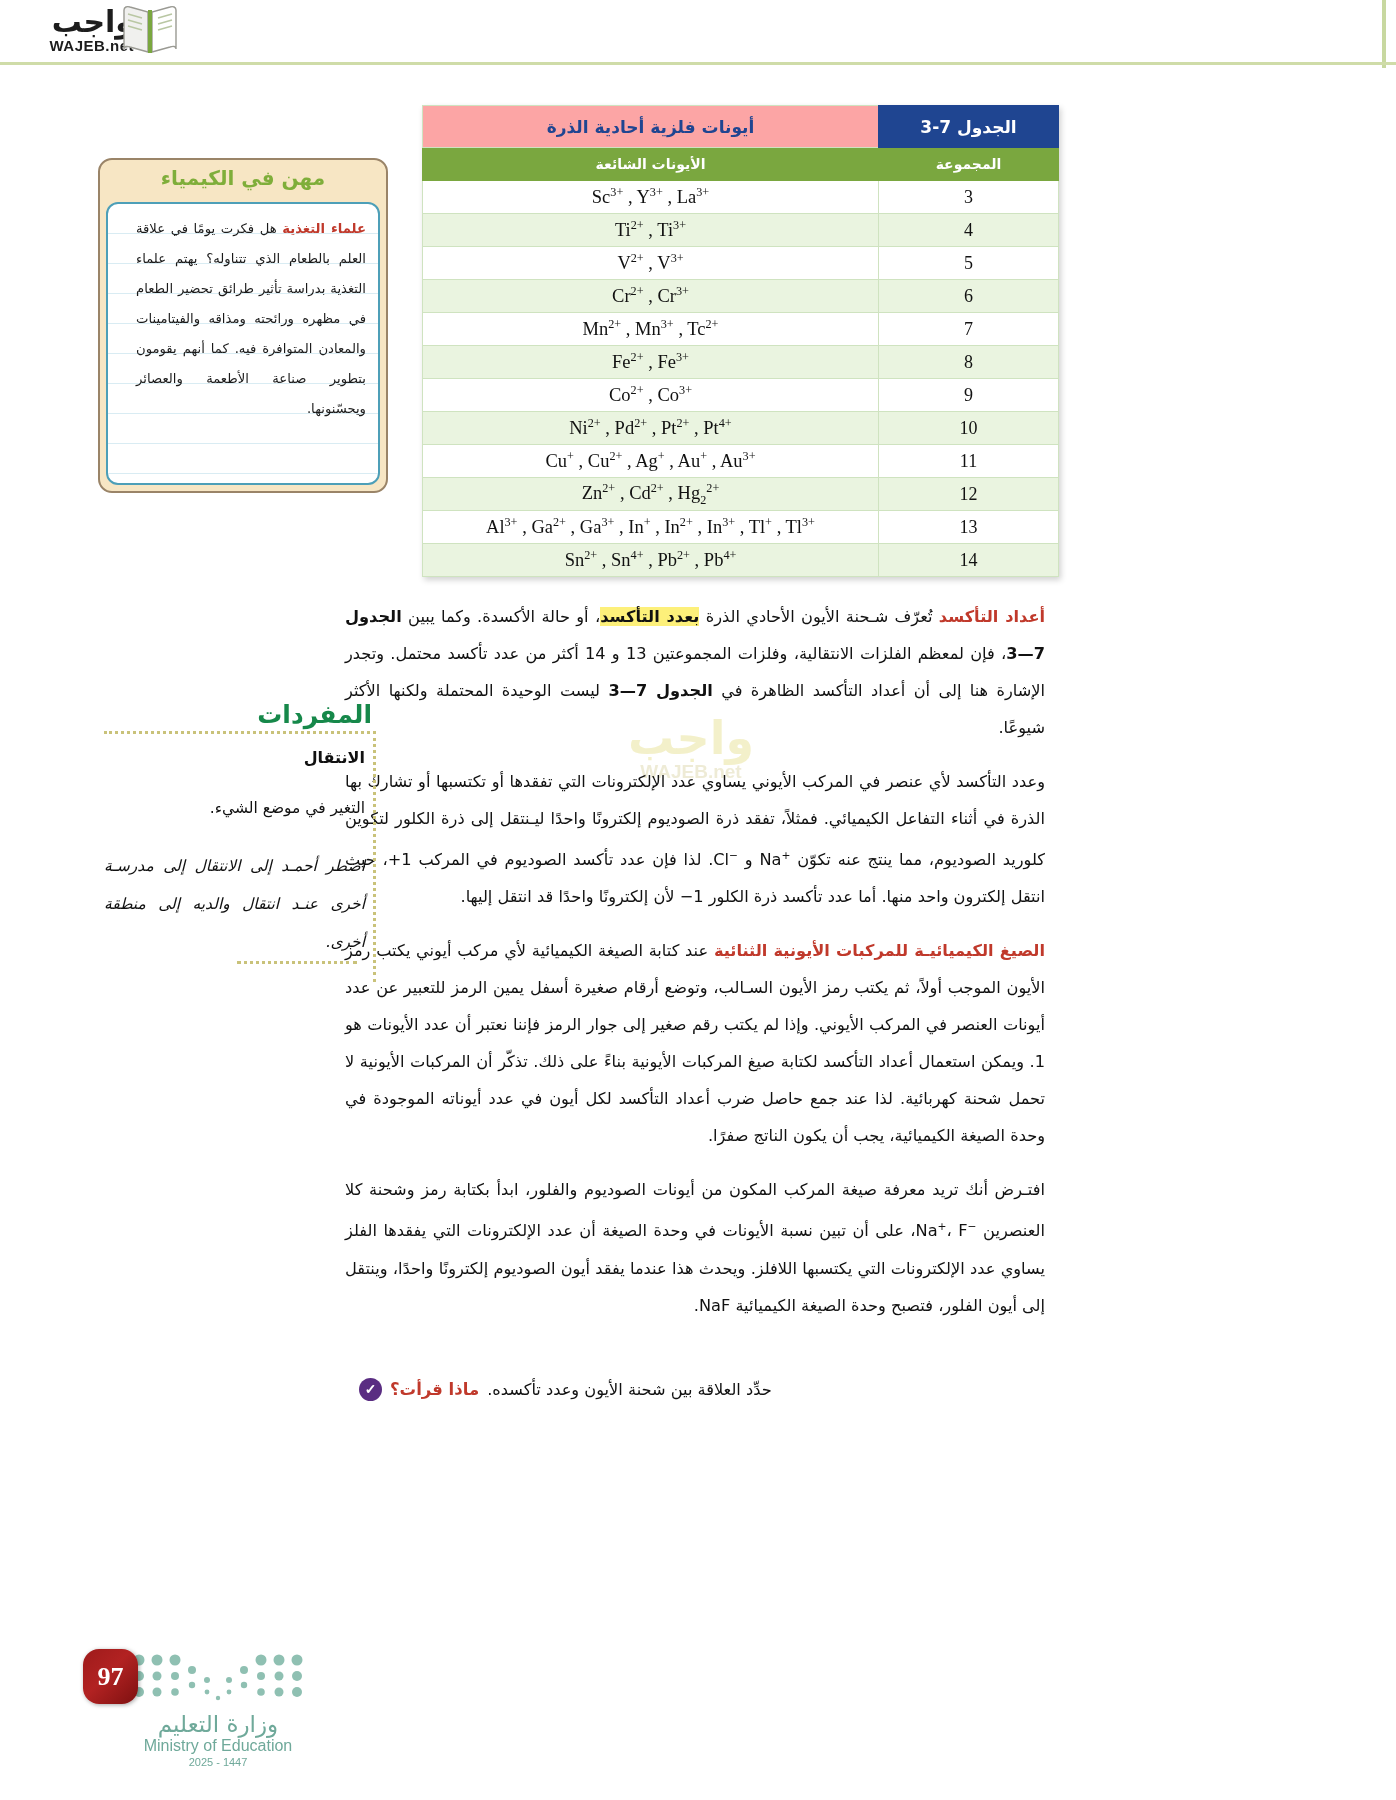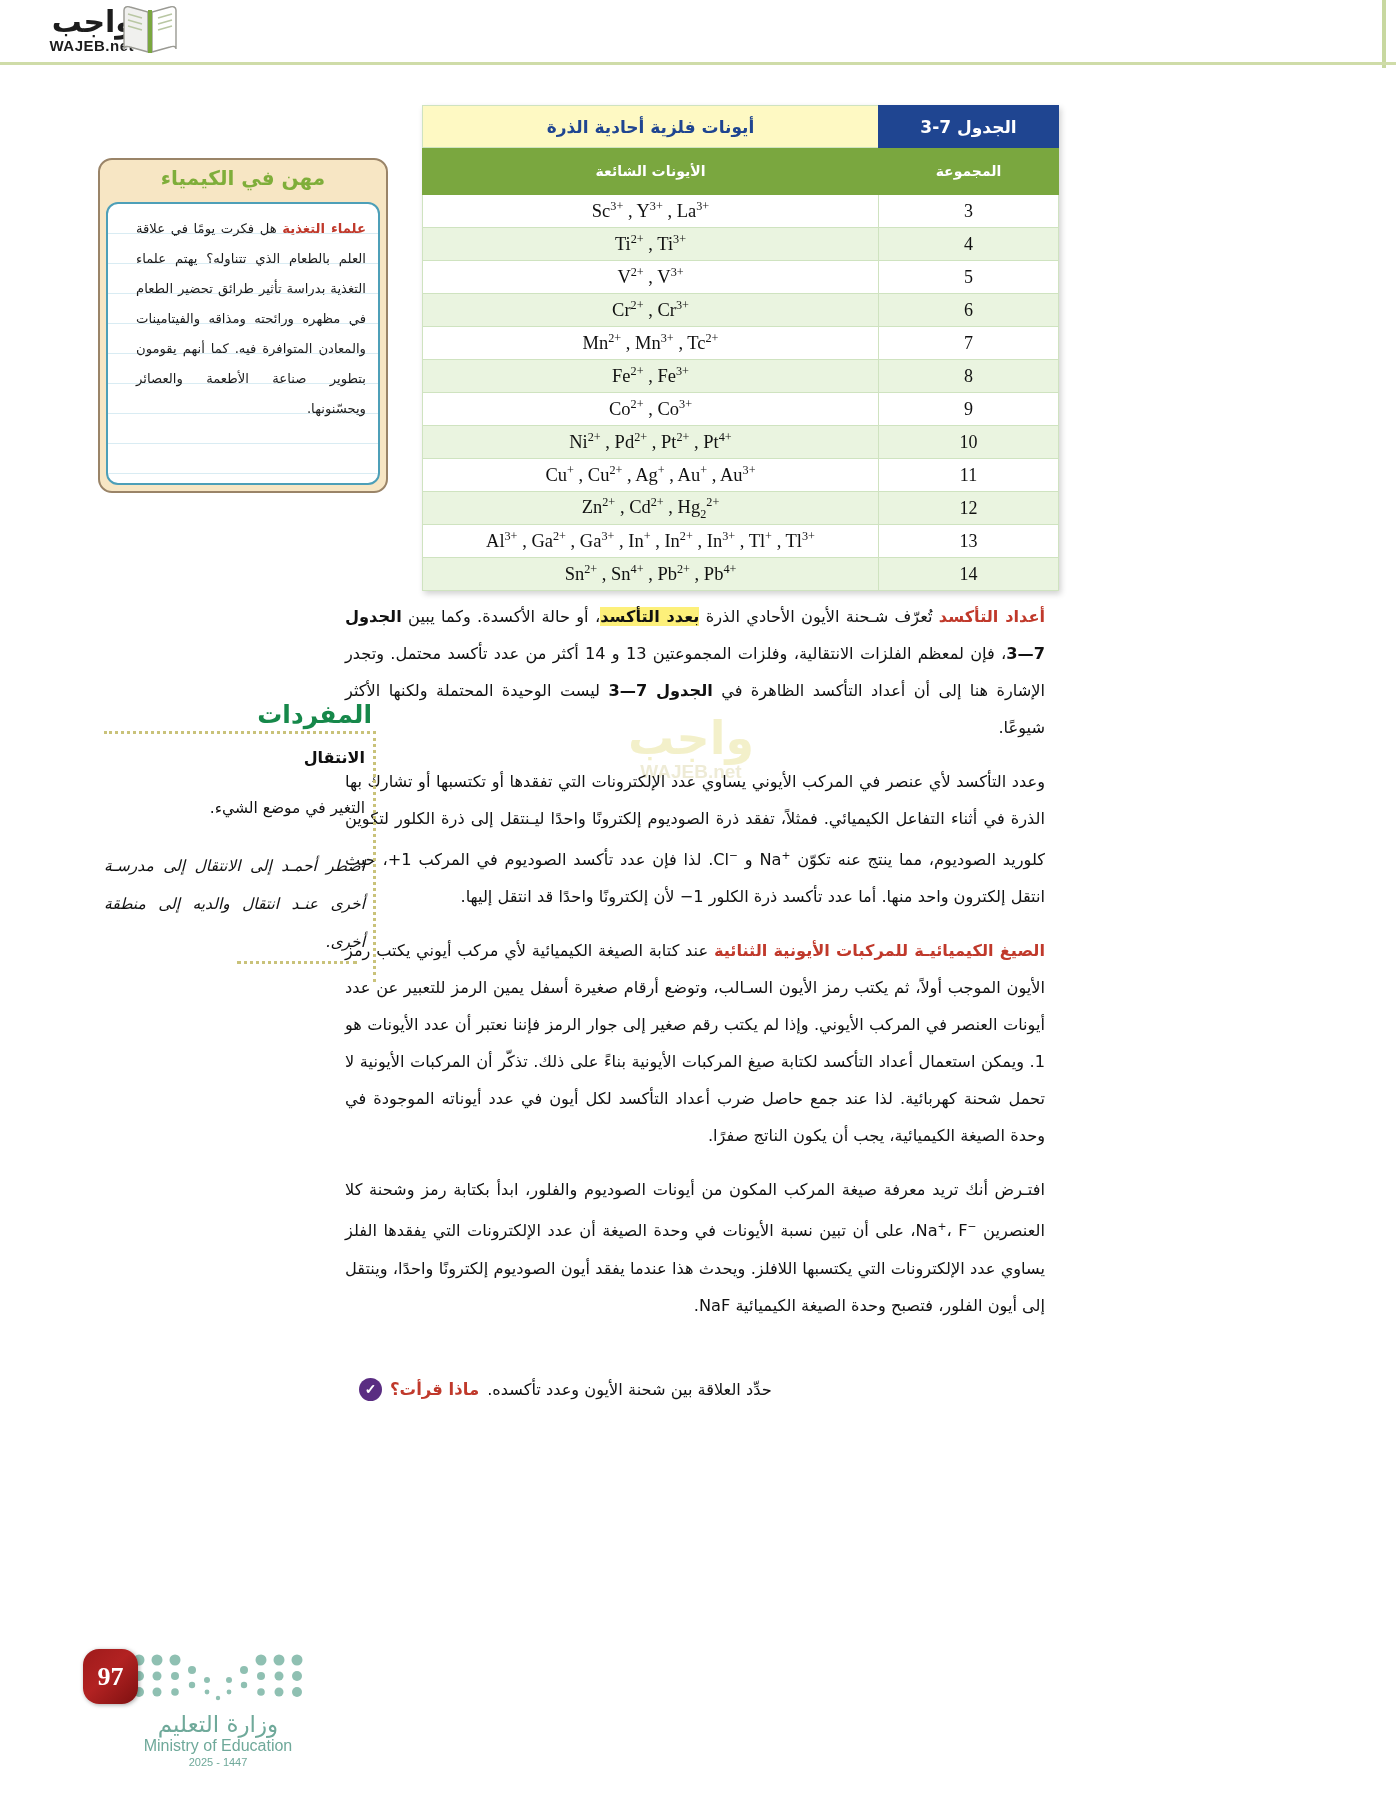--- a/index.html
+++ b/index.html
@@ -151,37 +151,37 @@
     font-family: "DejaVu Sans", sans-serif;
     font-size: 17px;
     font-weight: bold;
     text-align: center;
     height: 42px;
     width: 180px;
     direction: rtl;
     border: 1px solid #1f4591 !important;
   }
   .th-title {
-    background: #fef9c3;
+    background: #fca5a5;
     color: #1f4591;
     font-family: "DejaVu Sans", sans-serif;
     font-size: 17px;
     font-weight: bold;
     text-align: center;
     height: 42px;
     direction: rtl;
   }
   .sub-head {
     background: #7aa73f;
     color: #ffffff;
     font-family: "DejaVu Sans", sans-serif;
     font-size: 14px;
     font-weight: bold;
     text-align: center;
-    height: 47px;
+    height: 33px;
     direction: rtl;
     border: 1px solid #7aa73f !important;
   }
   tr.row-odd td { background: #ffffff; }
   tr.row-even td { background: #eaf4e0; }
   td.ioncell {
     text-align: center;
     font-family: "Liberation Serif", serif;
     font-size: 18.5px;
     height: 33px;

